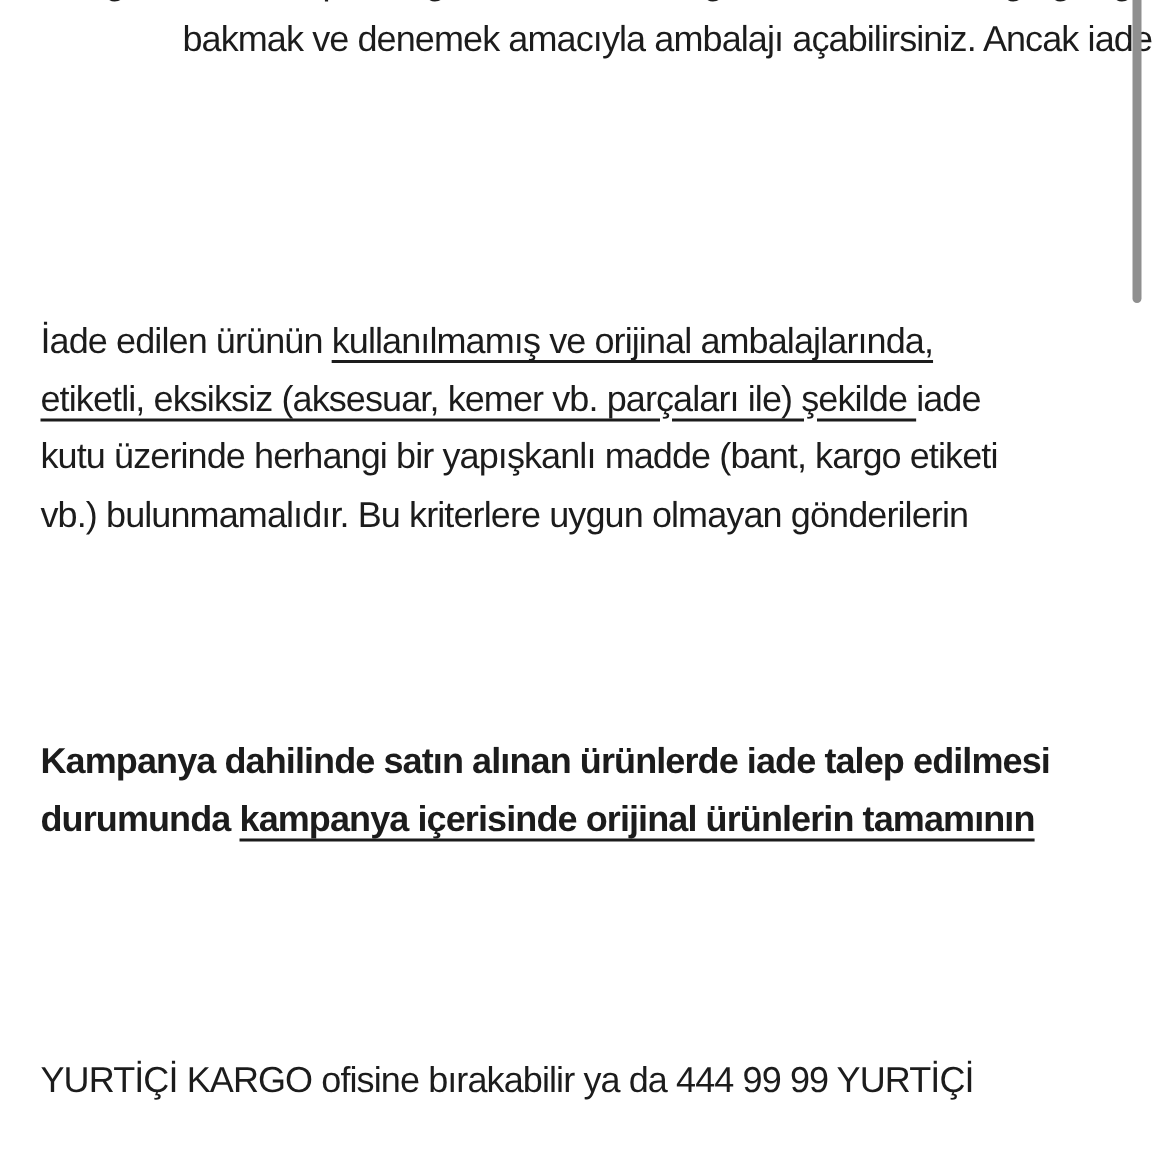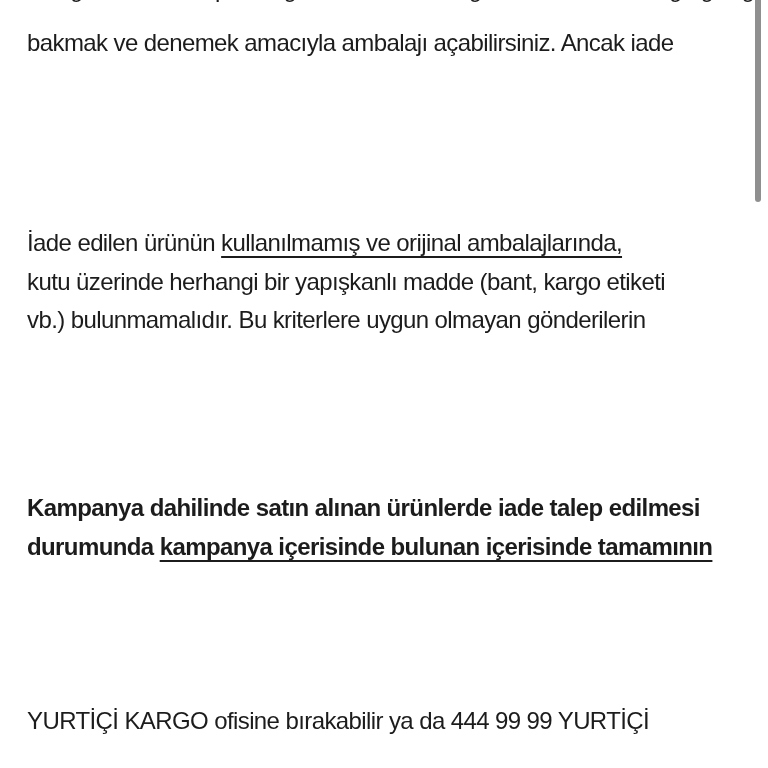--- a/index.html
+++ b/index.html
@@ -55,31 +55,32 @@
   </style>
 </head>
 <body>
 
 <div class="page">
   <div class="clip-top">
     <div class="inner">olduğunuz ürünü tıpkı mağazadan satın aldığınız ürünlerde olduğu gibi görmek,</div>
   </div>
 
   <div id="content-area">
-      <div class="para" style="top: 24px;">
+      <div class="para" style="top: 8px; text-align: right;">
         <div class="line"><span>bakmak ve denemek amacıyla ambalajı açabilirsiniz. Ancak iade</span></div>
       </div>
-      <div class="para" style="top: 224px;">
+      <div class="para" style="top: 209px;">
         <div class="line"><span>İade edilen ürünün </span><span class="u">kullanılmamış ve orijinal ambalajlarında,</span></div>
+        <div class="line"><span class="u">etiketli, eksiksiz (aksesuar, kemer vb. parçaları ile) şekilde </span><span>iade</span></div>
         <div class="line"><span>kutu üzerinde herhangi bir yapışkanlı madde (bant, kargo etiketi</span></div>
         <div class="line"><span>vb.) bulunmamalıdır. Bu kriterlere uygun olmayan gönderilerin</span></div>
       </div>
       <div class="para" style="top: 489px; font-weight: bold;">
         <div class="line"><span>Kampanya dahilinde satın alınan ürünlerde iade talep edilmesi</span></div>
-        <div class="line"><span>durumunda </span><span class="u">kampanya içerisinde bulunan içerisinde tamamının</span></div>
+        <div class="line"><span>durumunda </span><span class="u">kampanya içerisinde orijinal ürünlerin tamamının</span></div>
       </div>
       <div class="para" style="top: 702px;">
         <div class="line"><span>YURTİÇİ KARGO ofisine bırakabilir ya da 444 99 99 YURTİÇİ</span></div>
       </div>
     </div>
 
   <div class="scrollbar-thumb" id="scrollbar-thumb" style="top: 0px; height: 202px; background: rgb(143, 143, 143);"></div>
 </div>
 
 </body></html>

